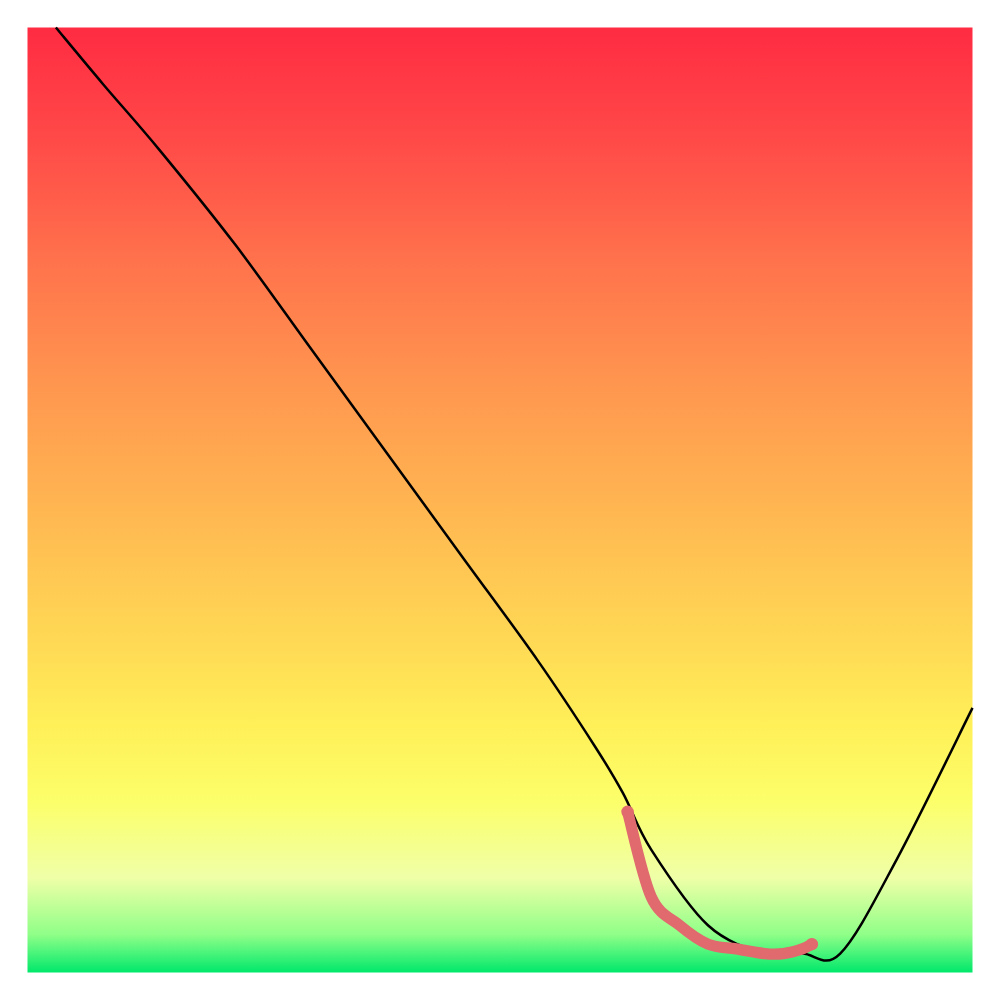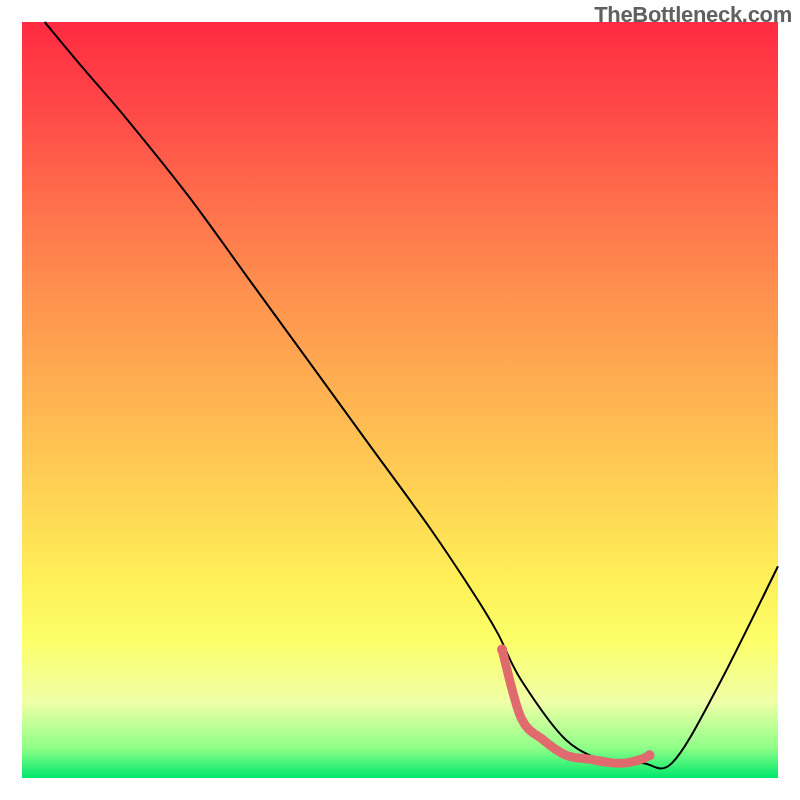--- a/index.html
+++ b/index.html
@@ -53,21 +53,20 @@
     top: 0;
     width: 756px;
     height: 756px;
     overflow: visible;
   }
 </style>
 </head>
 <body>
 
 <div class="container">
-  <div class="watermark">TheBottleneck.com</div>
   <div class="plot-area">
     <svg class="curve" viewBox="0 0 756 756" preserveAspectRatio="none">
       <path fill="none" stroke="#000000" stroke-width="2" d="M 22.68 0 C 28.98 7.560000000000002, 46.620000000000005 28.980000000000018, 60.480000000000004 45.360000000000014 C 74.34 61.74000000000001, 88.2 76.85999999999997, 105.84 98.27999999999997 C 123.48 119.69999999999997, 146.16 147.42, 166.32 173.88 C 186.48 200.34, 206.64 229.31999999999996, 226.79999999999998 257.03999999999996 C 246.95999999999998 284.76, 267.12 312.47999999999996, 287.28000000000003 340.2 C 307.44000000000005 367.92, 327.6 395.64, 347.76 423.36 C 367.91999999999996 451.08000000000004, 390.6 481.32, 408.24 506.52 C 425.88 531.72, 442.26 556.92, 453.59999999999997 574.56 C 464.93999999999994 592.1999999999999, 468.72 598.5, 476.28000000000003 612.36 C 483.84000000000003 626.22, 487.62000000000006 640.08, 498.96000000000004 657.72 C 510.3 675.36, 529.1999999999999 704.34, 544.3199999999999 718.2 C 559.4399999999999 732.0600000000001, 577.08 737.1, 589.6800000000001 740.88 C 602.2800000000001 744.66, 609.8399999999999 740.88, 619.92 740.88 C 630 740.88, 637.56 753.48, 650.16 740.88 C 662.76 728.28, 677.88 698.04, 695.52 665.28 C 713.16 632.52, 745.92 564.4799999999999, 756 544.3199999999999"></path>
       <path fill="none" stroke="#e06a6e" stroke-width="9" stroke-linecap="round" stroke-linejoin="round" d="M 480.06 627.48 C 483.21000000000004 638.82, 492.03000000000003 680.4, 498.96000000000004 695.52 C 505.89000000000004 710.64, 514.08 711.9000000000001, 521.64 718.2 C 529.1999999999999 724.5, 536.76 730.1700000000001, 544.3199999999999 733.32 C 551.8799999999999 736.47, 559.4399999999999 735.84, 567 737.1 C 574.5600000000001 738.36, 583.3800000000001 740.25, 589.6800000000001 740.88 C 595.98 741.51, 599.7600000000001 741.51, 604.8000000000001 740.88 C 609.84 740.25, 616.14 738.36, 619.92 737.1 C 623.6999999999999 735.84, 626.22 733.95, 627.48 733.32"></path>
       <circle r="5" fill="#e06a6e" cx="480.06" cy="627.48"></circle>
       <circle r="5" fill="#e06a6e" cx="627.48" cy="733.32"></circle>
     </svg>
   </div>
 </div>
 

